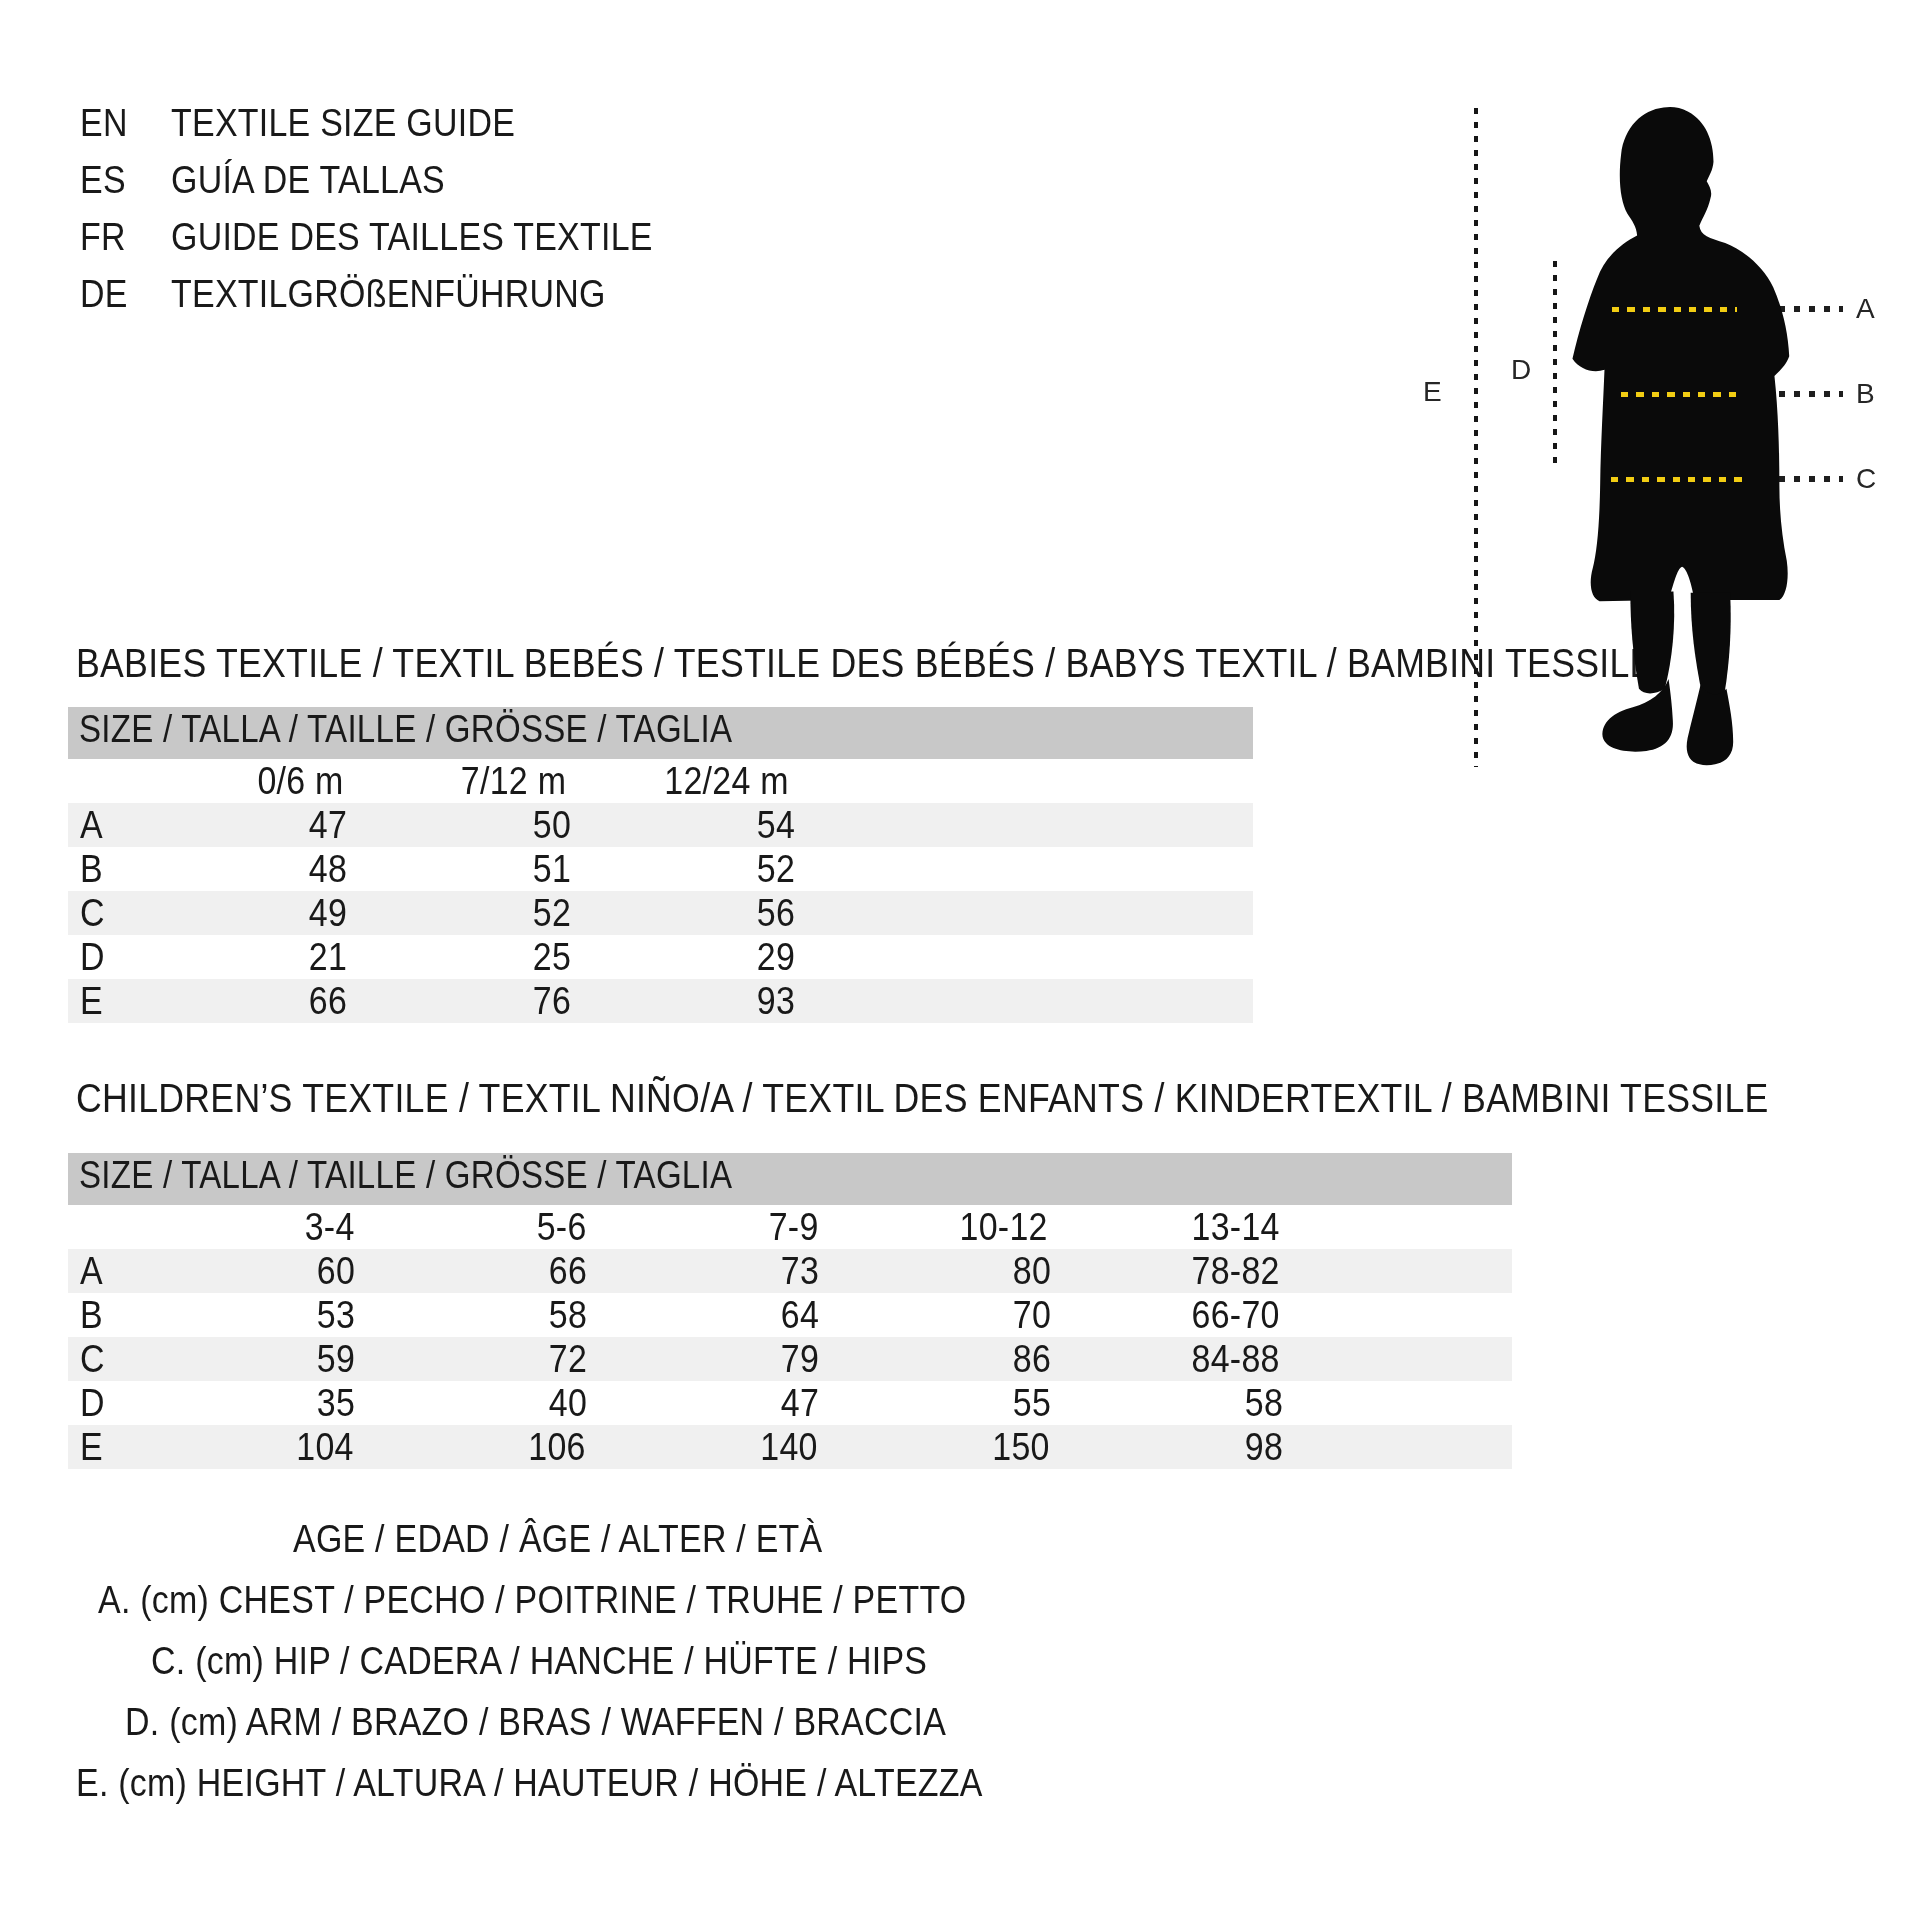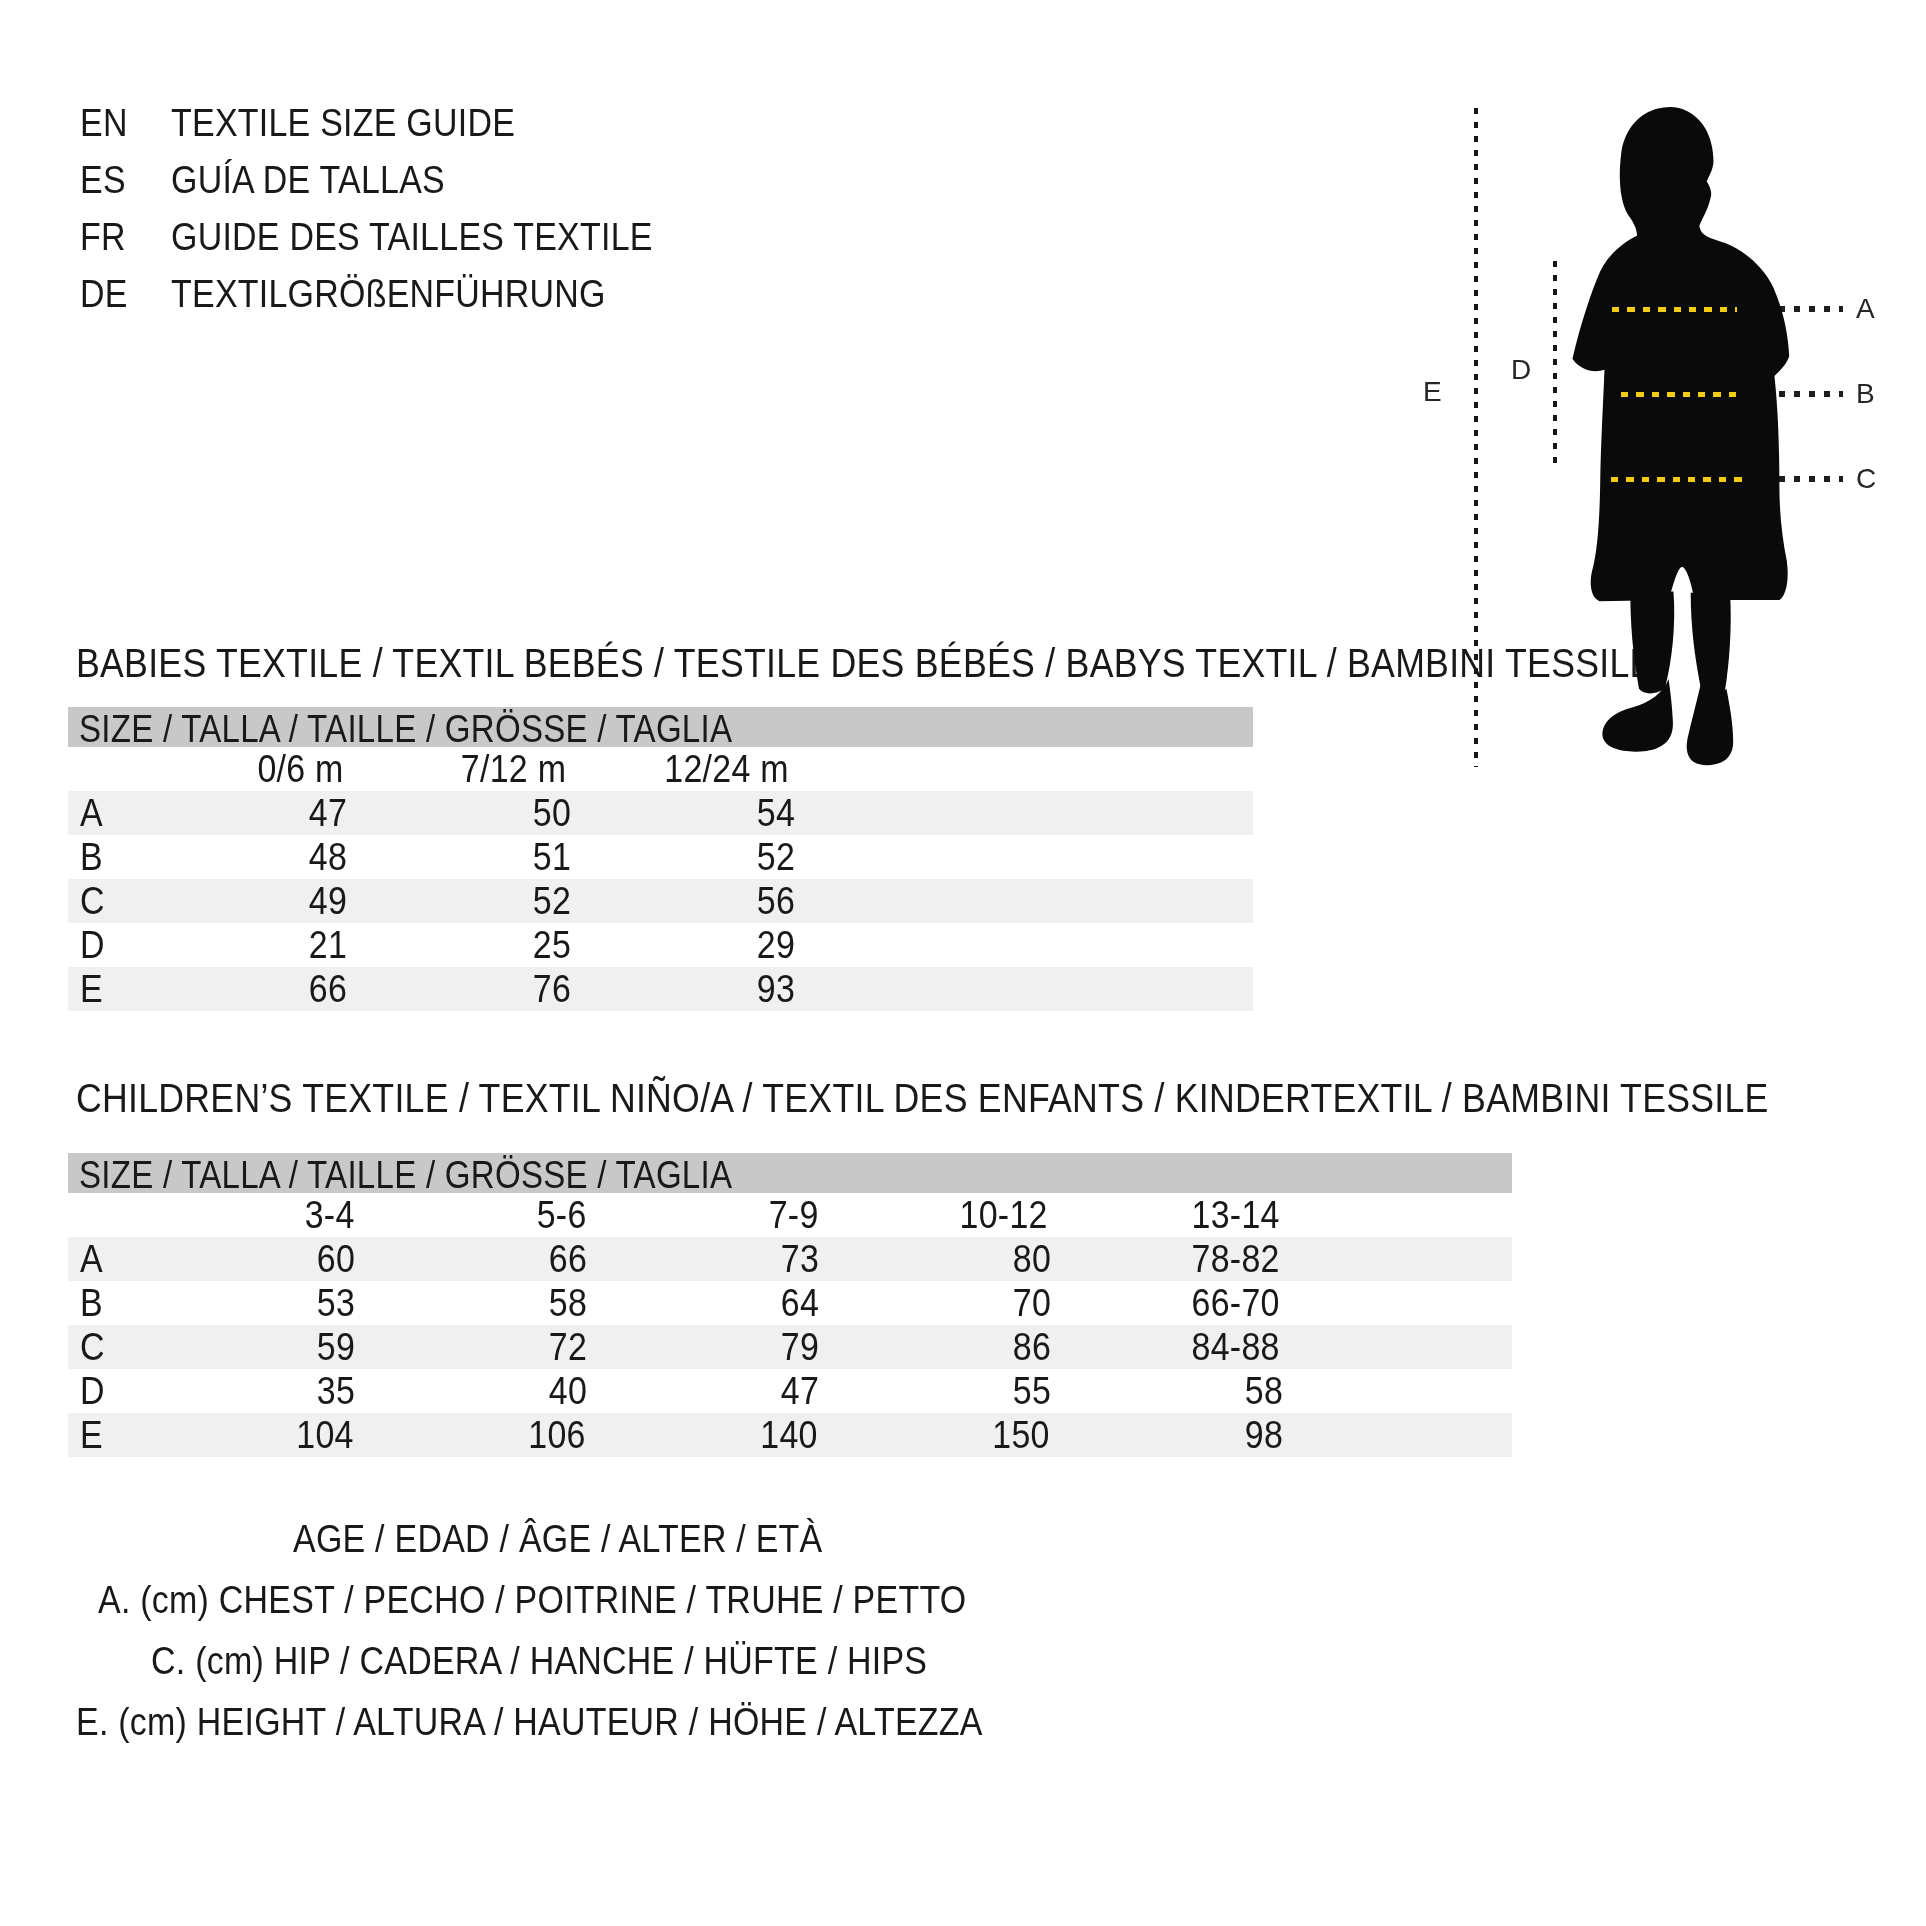--- a/index.html
+++ b/index.html
@@ -9,21 +9,21 @@
   .c{display:inline-block;transform:scaleX(.87);transform-origin:0 50%;white-space:nowrap;letter-spacing:0.3px;}
   .cc{transform-origin:50% 50%;}
   
   .langs{position:absolute;left:80px;top:94px;}
   .lrow{height:57px;line-height:57px;font-size:39px;}
   .lcode{display:inline-block;width:91px;}
   
   .stitle{position:absolute;font-size:41px;line-height:44px;}
   
   .table{position:absolute;}
-  .tbar{height:40px;line-height:44px;background:#c8c8c8;padding-left:11px;font-size:38px;}
+  .tbar{height:52px;line-height:44px;background:#c8c8c8;padding-left:11px;font-size:38px;}
   .trow{height:44px;line-height:44px;font-size:39px;}
   .grid-b{display:grid;grid-template-columns:58px repeat(3,224px);}
   .grid-c{display:grid;grid-template-columns:58px repeat(5,224px);gap:8px;}
   .stripe{background:#f0f0f0;}
   .cell{text-align:right;}
   .lbl{text-align:left;padding-left:12.3px;}
   
   .legend{position:absolute;}
   .lgrow{height:61px;line-height:61px;font-size:39px;}
   
@@ -182,17 +182,18 @@
       <span class="cell"><span class="c cc">140</span></span>
       <span class="cell"><span class="c cc">150</span></span>
       <span class="cell"><span class="c cc">98</span></span>
     </div>
   </div>
 
   <div class="legend" style="left:76px;top:1508px;text-align:center;">
     <div class="lgrow"><span class="c">AGE / EDAD / ÂGE / ALTER / ETÀ</span></div>
     <div class="lgrow"><span class="c">A. (cm) CHEST / PECHO / POITRINE / TRUHE / PETTO</span></div>
     <div class="lgrow"><span class="c">C. (cm) HIP / CADERA / HANCHE / HÜFTE / HIPS</span></div>
+    <div class="lgrow"><span class="c">D. (cm) ARM / BRAZO / BRAS / WAFFEN / BRACCIA</span></div>
     <div class="lgrow"><span class="c">E. (cm) HEIGHT / ALTURA / HAUTEUR / HÖHE / ALTEZZA</span></div>
   </div>
 
 </div>
 
 
 </body></html>

